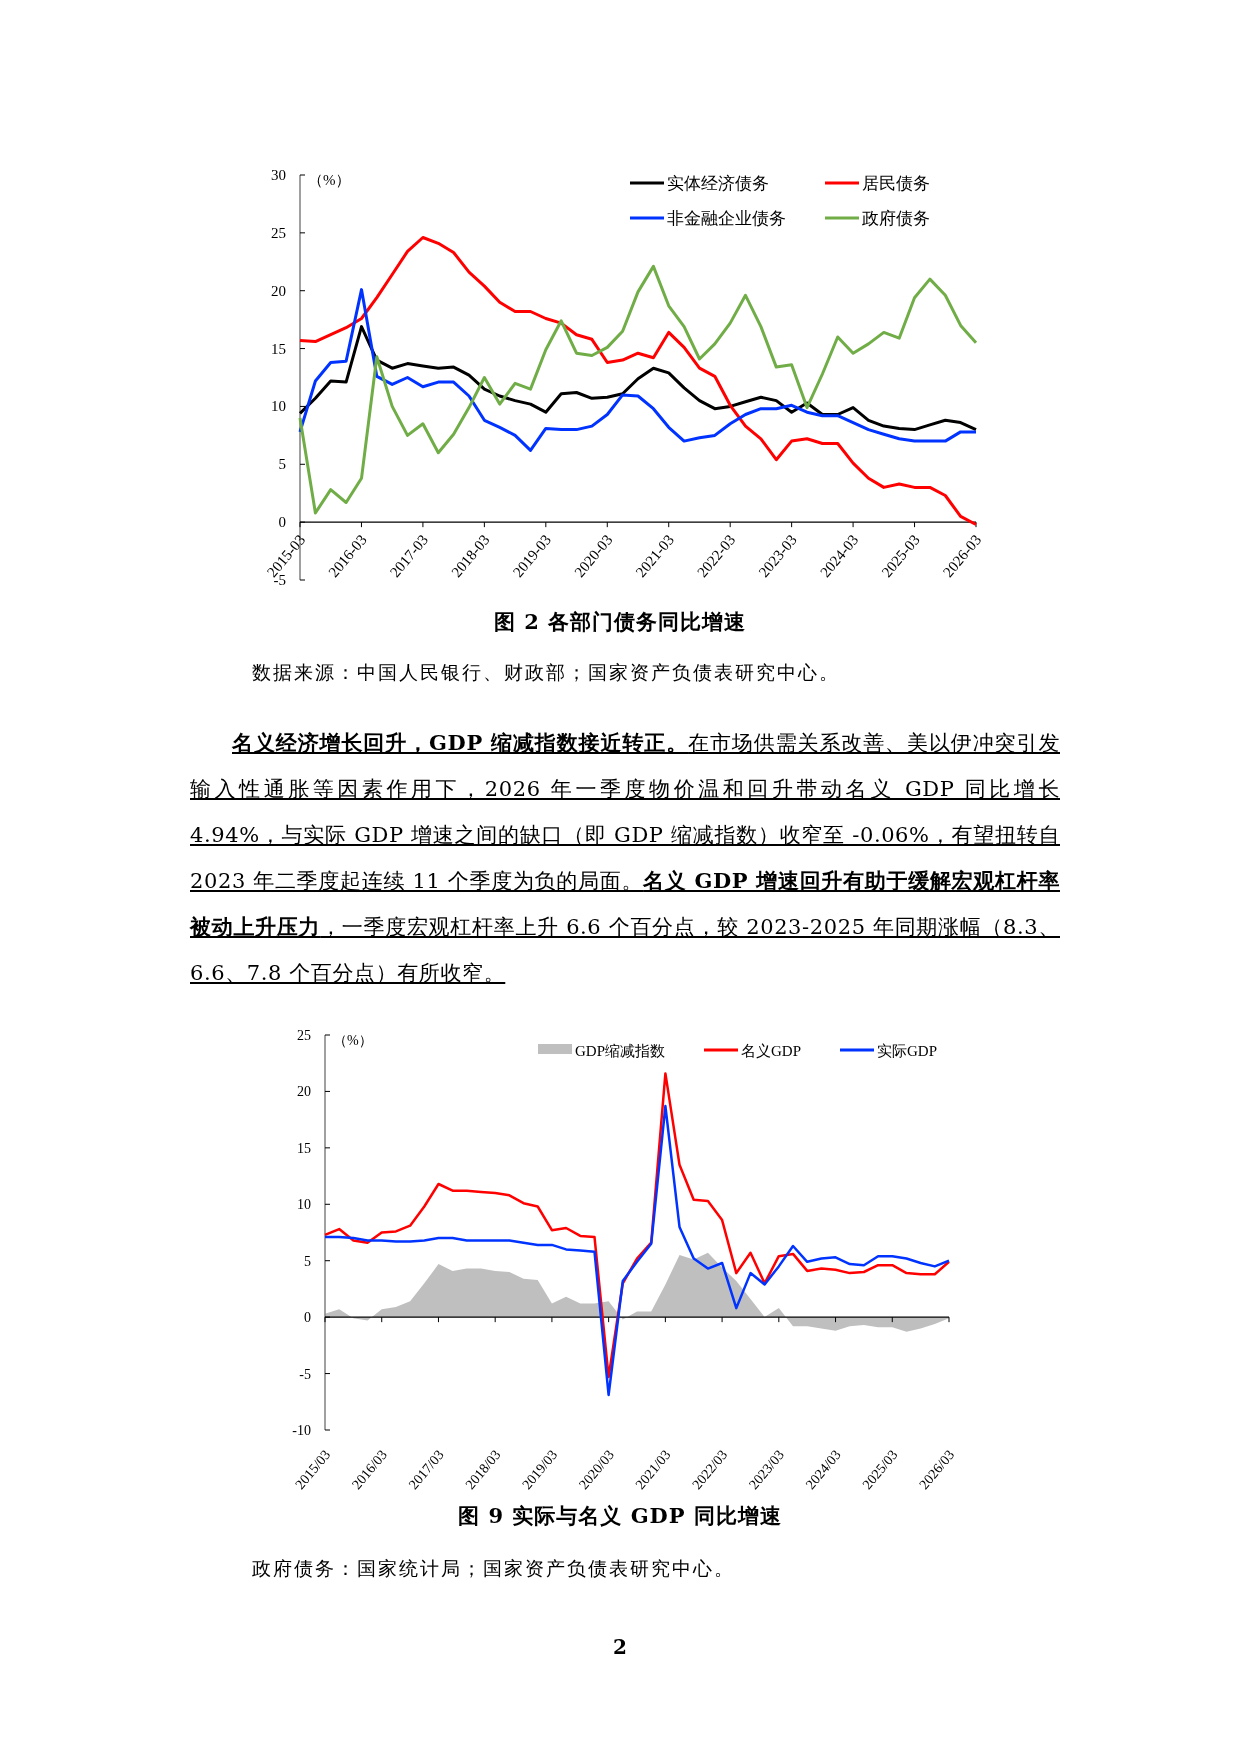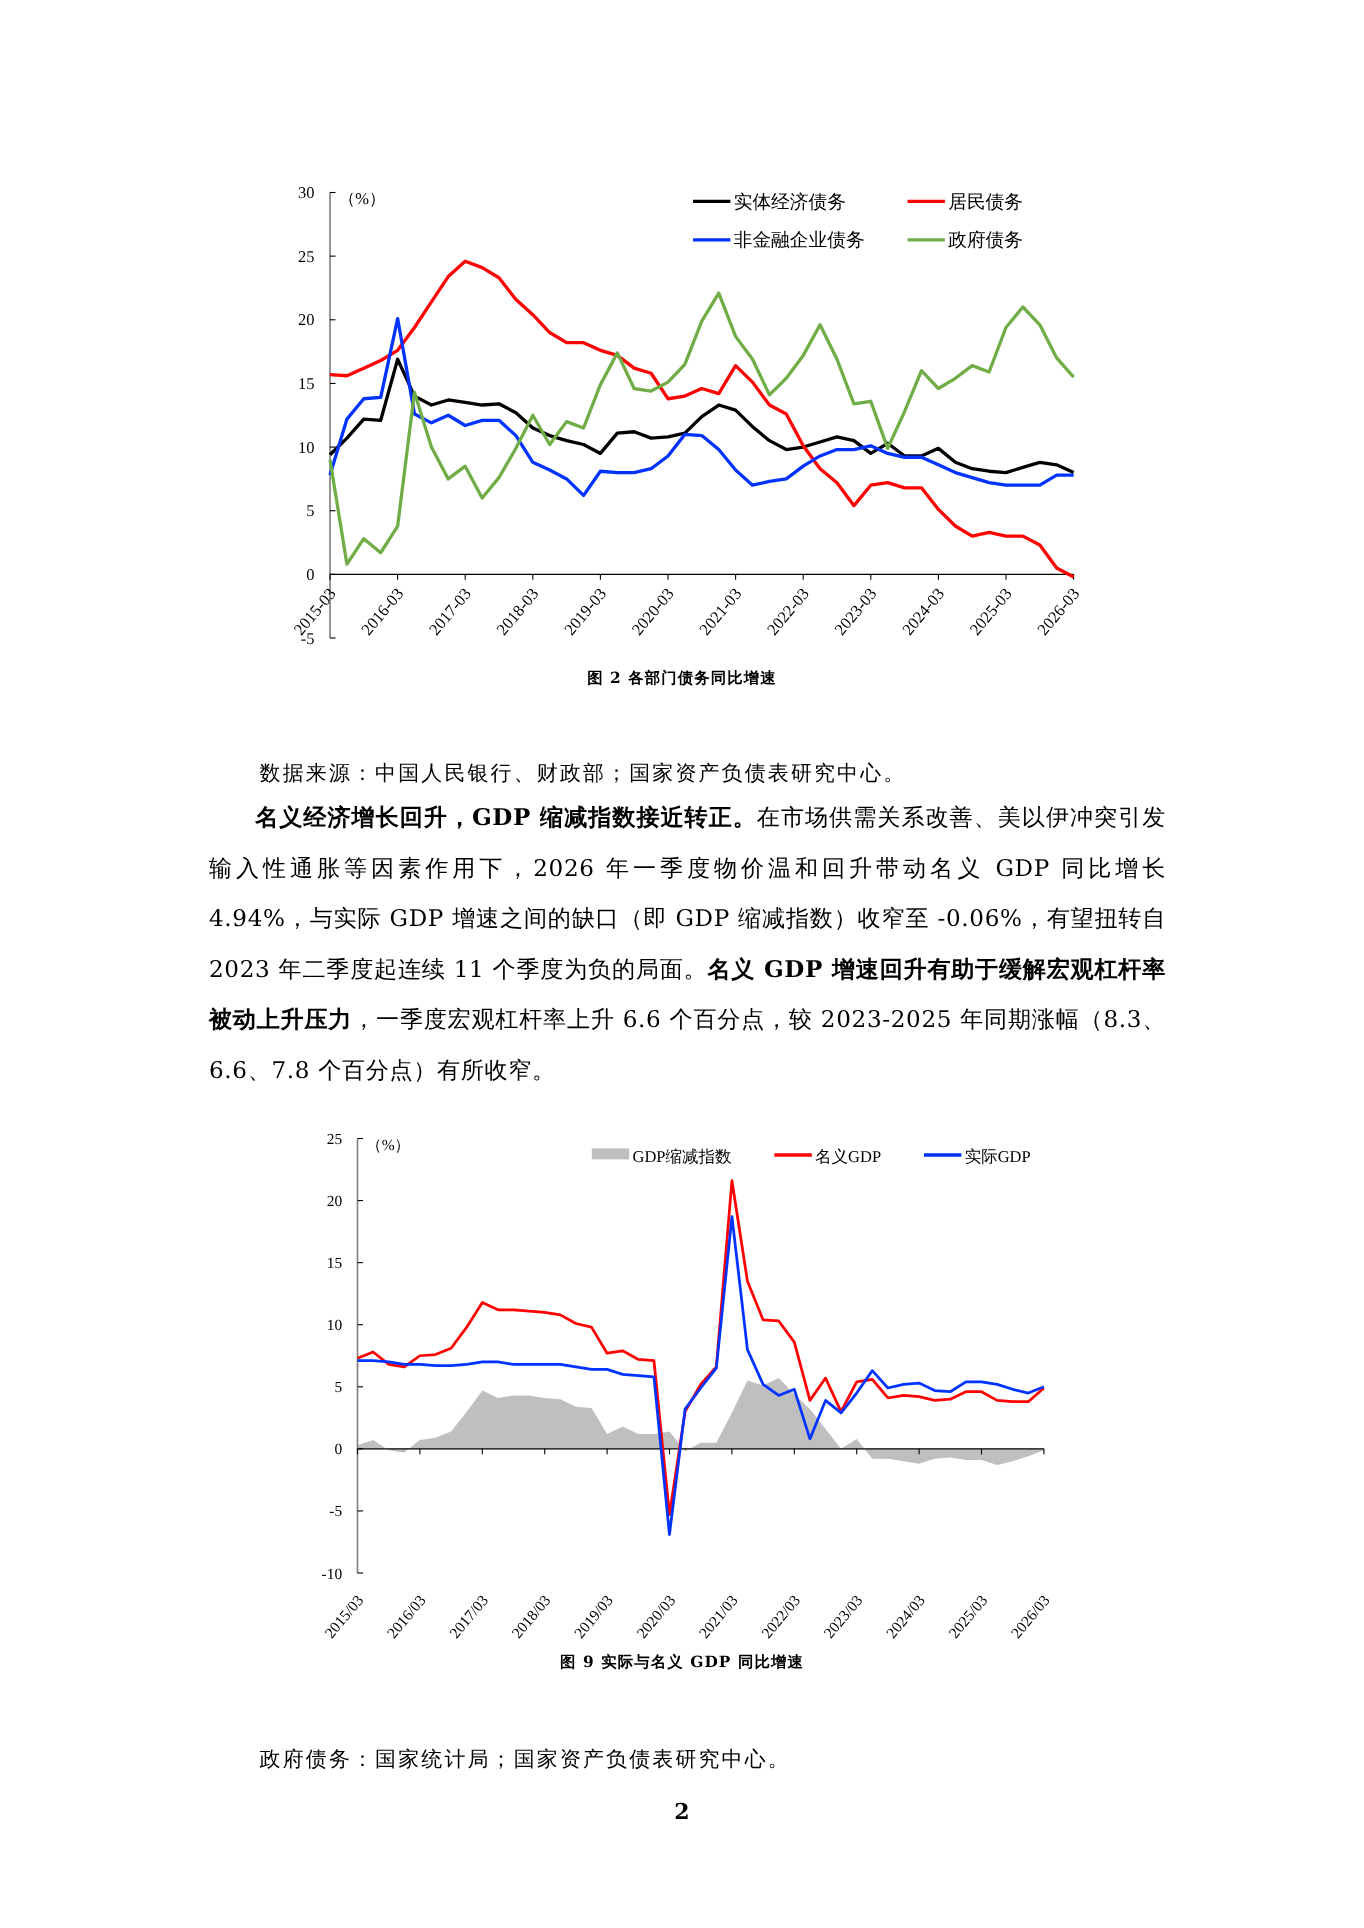--- a/index.html
+++ b/index.html
@@ -1,24 +1,24 @@
 <!DOCTYPE html>
 <html><head>
 <meta charset="utf-8">
 <style>
   html, body { margin:0; padding:0; background:#ffffff; }
   body { width:1240px; height:1753px; position:relative; overflow:hidden;
          font-family:"DejaVu Serif","Liberation Serif",serif; color:#000; }
   .abs { position:absolute; }
   svg text { font-family:"Liberation Serif","DejaVu Serif",serif; }
   .caption { position:absolute; left:0; width:1240px; text-align:center;
-             font-weight:bold; font-size:14px; letter-spacing:1px; }
-  .source { position:absolute; left:236px; font-size:19px; letter-spacing:2px;margin-top:30px; }
+             font-weight:bold; font-size:21px; letter-spacing:1px; }
+  .source { position:absolute; left:252px; font-size:19px; letter-spacing:2px; }
   .para { position:absolute; left:190px; width:870px; font-size:21px;
-          line-height:46px; text-align:justify; text-indent:42px; letter-spacing:0.6px; }
+          line-height:46px; text-align:justify; text-indent:42px; letter-spacing:0.6px;text-decoration:underline; }
   .para b { font-weight:bold; }
   .pageno { position:absolute; left:0; width:1240px; text-align:center;
             font-size:20px; font-weight:bold; top:1635px; }
 </style>
 </head>
 <body>
 
 <svg id="chart-fig2" class="abs" style="left:0;top:0" width="1240" height="620" viewBox="0 0 1240 620">
     <line x1="300" y1="175" x2="300" y2="580" stroke="#808080" stroke-width="1.5"></line>
     <line x1="300" y1="175" x2="305" y2="175" stroke="#000" stroke-width="1"></line>

